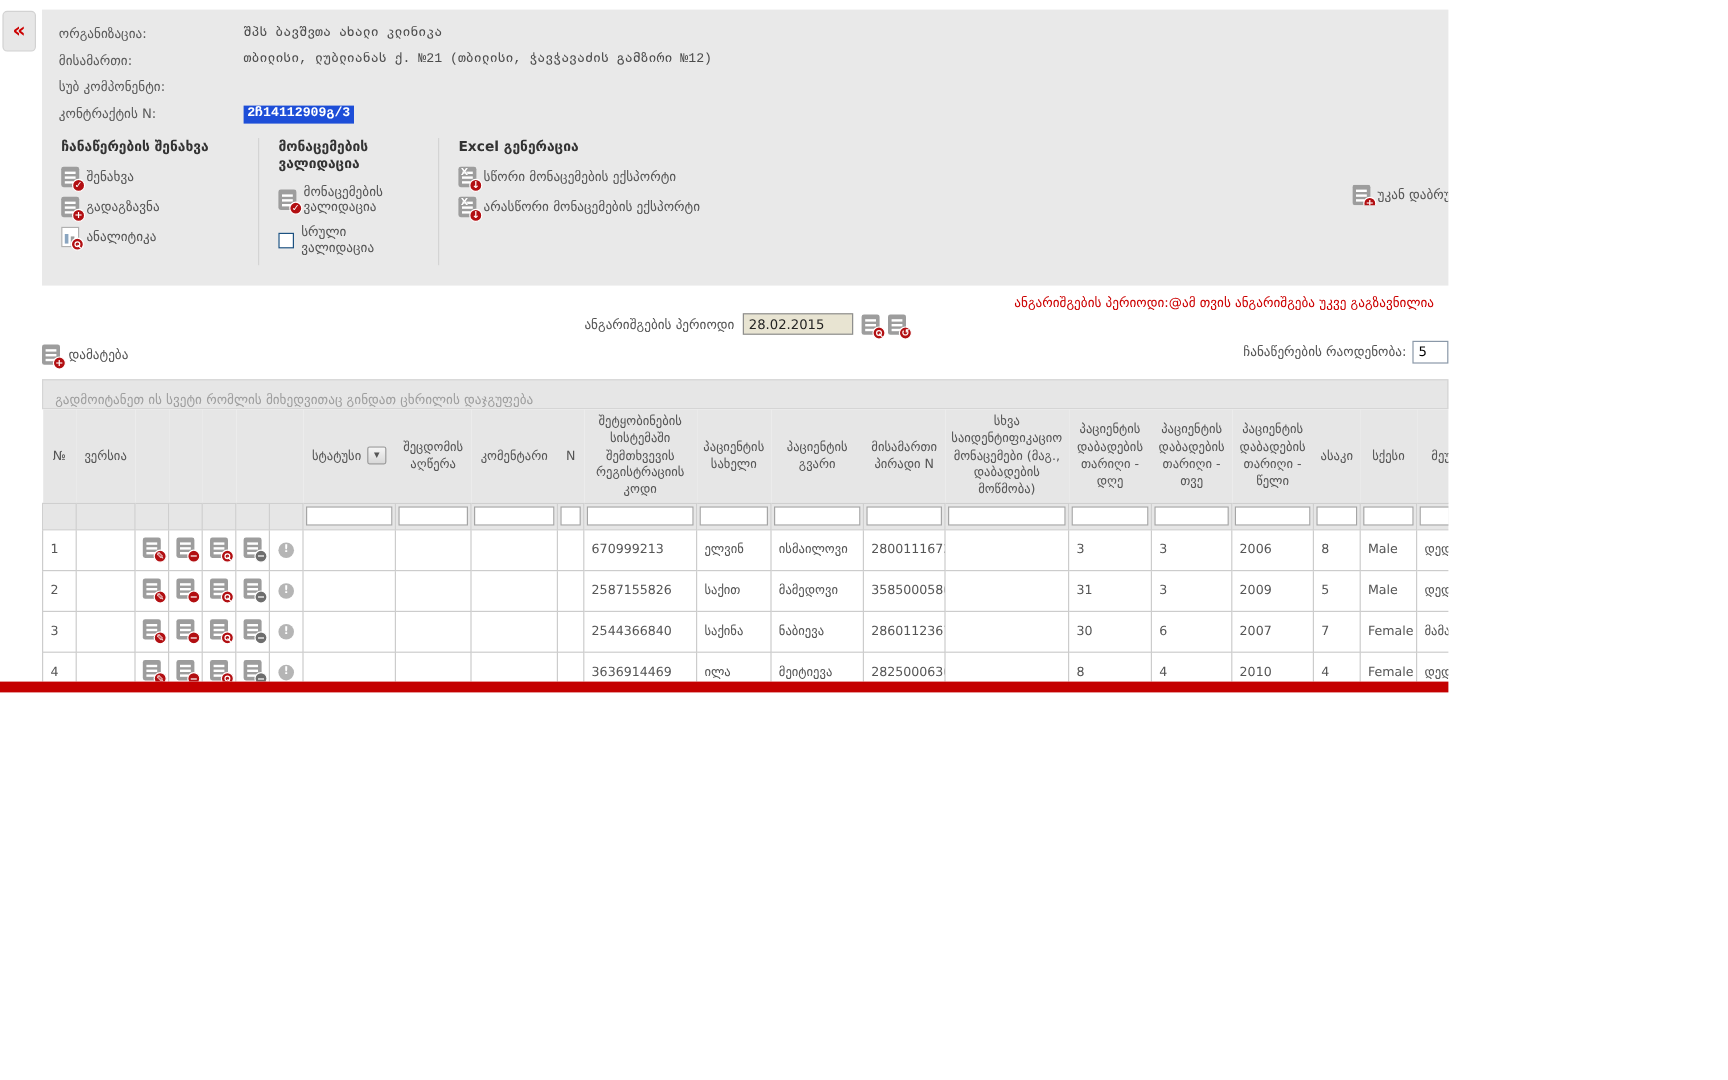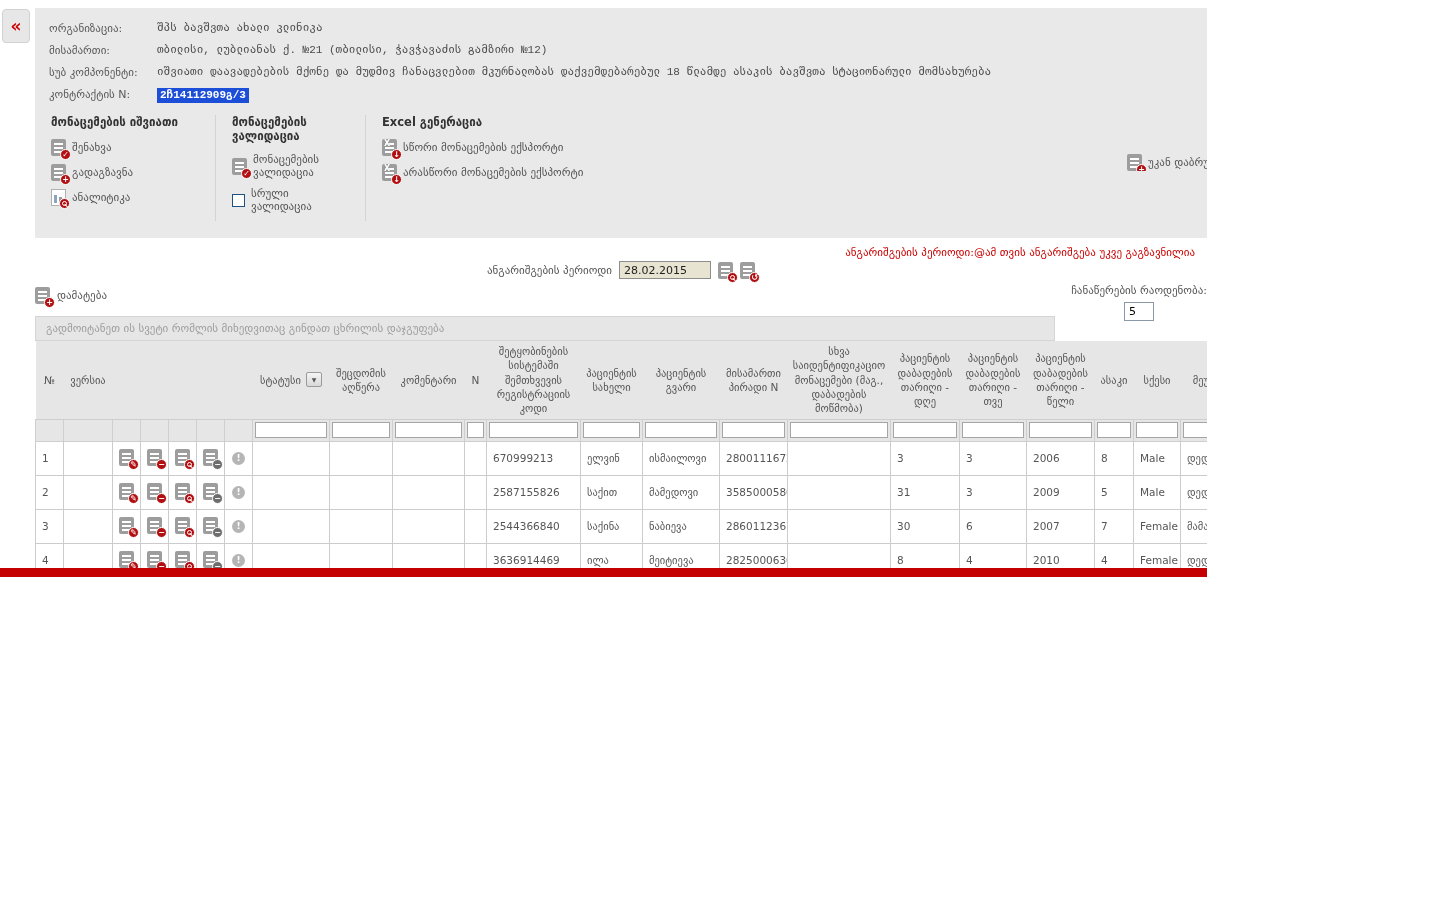--- a/index.html
+++ b/index.html
@@ -5,21 +5,21 @@
   * { margin:0; padding:0; box-sizing:border-box; }
   html,body { width:1440px; height:900px; background:#ffffff; font-family:"DejaVu Sans", sans-serif; }
   #app { position:relative; width:1440px; height:900px; overflow:hidden; background:#fff; }
 
   
   .collapse-tab { position:absolute; left:2px; top:9px; width:28px; height:34px; background:#e7e7e7; border:1px solid #d2d2d2; border-radius:4px; display:flex; align-items:center; justify-content:center; cursor:pointer; }
   .collapse-tab span { color:#cc0000; font-size:17px; font-weight:bold; line-height:1; }
 
   
   .panel { position:absolute; left:35px; top:8px; width:1172px; height:230px; background:#e9e9e9; padding:14px 14px 8px 14px; overflow:hidden; }
-  .field-row { display:flex; margin-bottom:9px; font-size:11px; color:#5a5a5a; line-height:13px; }
+  .field-row { display:flex; margin-bottom:9px; font-size:11px; color:#5a5a5a; line-height:13px;gap:46px; }
   .field-row .flabel { width:108px; flex:0 0 108px; }
   .field-row .fvalue { color:#4c4c4c;font-family:Liberation Mono, monospace; }
   .fvalue.selected { background:#1d4ed8; color:#fff; font-weight:bold; padding:1px 3px; }
 
   .actions { display:flex; margin-top:12px; }
   .action-col { padding:0 14px 0 2px; }
   .action-col + .action-col { border-left:1px solid #d4d4d4; padding-left:16px; }
   .action-title { font-size:11.5px; font-weight:bold; color:#333; margin-bottom:10px; }
   .action-item { display:flex; align-items:center; gap:6px; font-size:11px; color:#555; margin-bottom:8px; cursor:pointer; }
   .col1 { width:166px; }
@@ -42,24 +42,24 @@
   .back-btn { position:absolute; right:0; top:146px; width:80px; display:flex; align-items:center; gap:6px; font-size:11px; color:#555; white-space:nowrap; overflow:hidden; cursor:pointer; }
 
   
   .warning { position:absolute; left:23px; top:246px; width:1172px; text-align:right; color:#cc0000; font-size:11px; }
   .period-row { position:absolute; left:35px; top:261px; width:1172px; display:flex; justify-content:center; align-items:center; gap:7px; font-size:11px; color:#555; }
   .period-input { width:92px; height:18px; background:#e8e4d2; border:1px solid #8e8e8e; font-size:11px; color:#222; padding:1px 4px; font-family:"DejaVu Sans", sans-serif; }
   .mini-btn { position:relative; cursor:pointer; }
 
   .toolbar-row { position:absolute; left:35px; top:284px; width:1172px; display:flex; justify-content:space-between; align-items:flex-start; }
   .add-btn { display:flex; align-items:center; gap:7px; font-size:11px; color:#555; margin-top:3px; cursor:pointer; }
-  .records { display:flex; align-items:center; gap:5px; font-size:11px; color:#555;flex-direction:column; }
+  .records { display:flex; align-items:center; gap:5px; font-size:11px; color:#555; }
   .records input { width:30px; height:19px; border:1px solid #8a98a8; font-size:11px; padding:1px 4px; font-family:"DejaVu Sans", sans-serif; }
 
-  .group-bar { position:absolute; left:35px; top:316px; width:1020px; height:25px; background:#e6e6e6; border:1px solid #d5d5d5; font-size:11px; color:#9e9e9e; display:flex; align-items:center; padding-left:10px; }
+  .group-bar { position:absolute; left:35px; top:316px; width:1172px; height:25px; background:#e6e6e6; border:1px solid #d5d5d5; font-size:11px; color:#9e9e9e; display:flex; align-items:flex-end; padding-left:10px; }
 
   
   .table-wrap { position:absolute; left:35px; top:341px; width:1172px; height:227px; overflow:hidden; }
   table { border-collapse:collapse; table-layout:fixed; width:1205px; font-size:10.5px; color:#555; }
   thead th { background:#e6e6e6; font-weight:normal; text-align:center; vertical-align:middle; height:78px; padding:2px 3px; line-height:1.35; border-bottom:1px solid #cfcfcf; }
   tr.filter-row td { background:#e6e6e6; border:1px solid #cfcfcf; height:22px; padding:2px; }
   .filter-row input { width:100%; height:16px; border:1px solid #a5a5a5; font-size:10px; padding:0 2px; font-family:"DejaVu Sans", sans-serif; background:#fff; }
   tbody.rows td { background:#fff; border:1px solid #ccc; height:34px; padding:2px 6px; vertical-align:middle; white-space:nowrap; overflow:hidden; }
   .icon-cell { text-align:center; padding:2px 2px !important; }
   .status-hd { display:flex; align-items:center; justify-content:center; gap:5px; }
@@ -80,30 +80,29 @@
     <div class="field-row">
       <span class="flabel">ორგანიზაცია:</span>
       <span class="fvalue">შპს ბავშვთა ახალი კლინიკა</span>
     </div>
     <div class="field-row">
       <span class="flabel">მისამართი:</span>
       <span class="fvalue">თბილისი, ლუბლიანას ქ. №21 (თბილისი, ჭავჭავაძის გამზირი №12)</span>
     </div>
     <div class="field-row">
       <span class="flabel">სუბ კომპონენტი:</span>
-      <span class="fvalue">იშვიათი დაავადებების მქონე და მუდმივ ჩანაცვლებით მკურნალობას დაქვემდებარებულ 18 წლამდე ასაკის ბავშვთა სტაციონარული მომსახურება</span>
     </div>
     <div class="field-row">
       <span class="flabel">კონტრაქტის N:</span>
       <span class="fvalue selected">2ჩ14112909გ/3</span>
     </div>
 
     <div class="actions">
       <div class="action-col col1">
-        <div class="action-title">მონაცემების იშვიათი</div>
+        <div class="action-title">ჩანაწერების შენახვა</div>
         <div class="action-item">
           <span class="doc">
               <span class="badge">✓</span>
             </span>
           <span>შენახვა</span>
         </div>
         <div class="action-item">
           <span class="doc">
               <span class="badge">+</span>
             </span>

